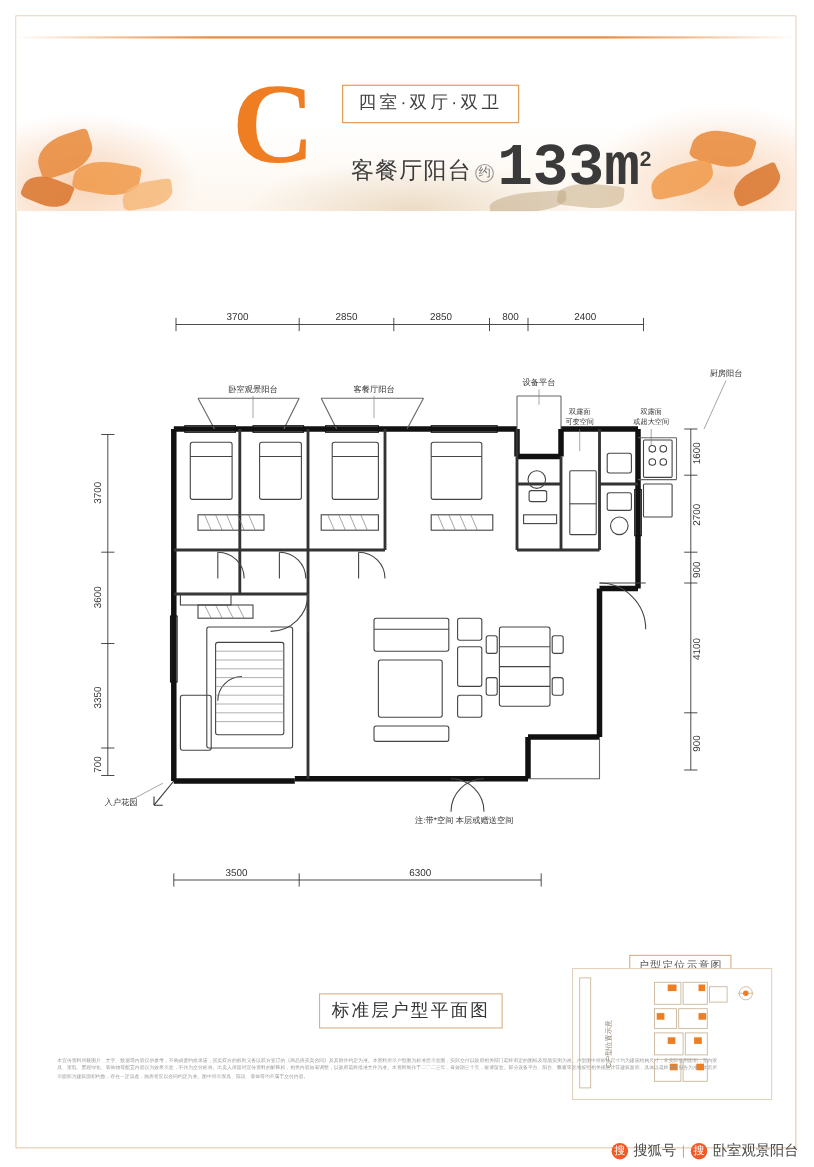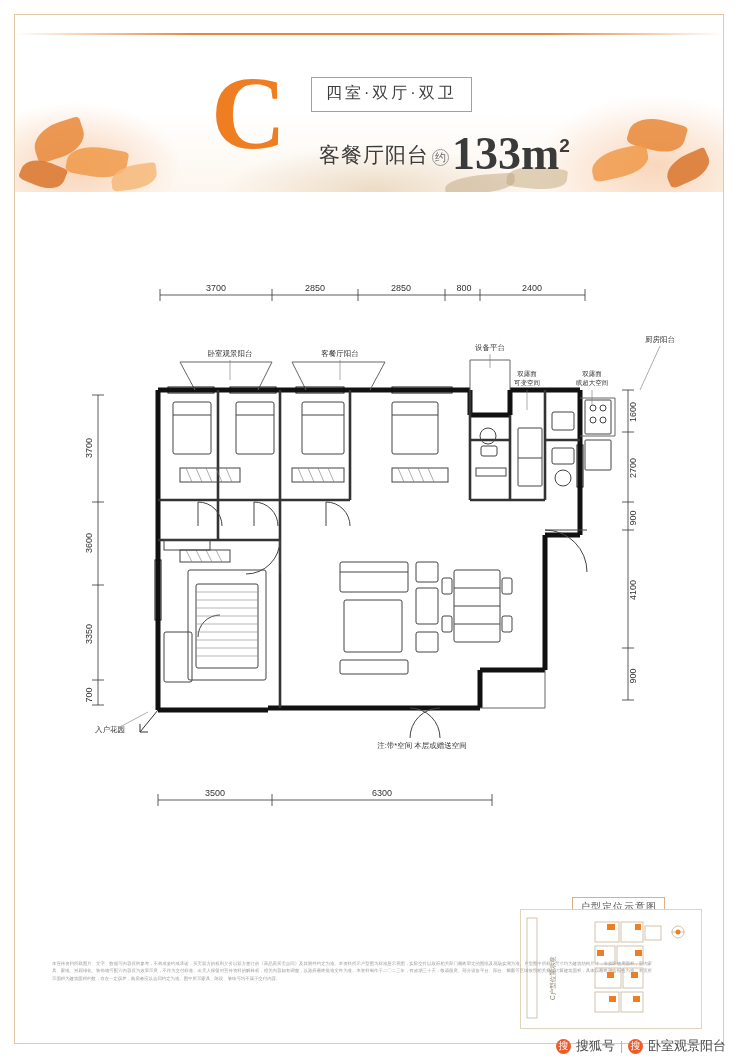--- a/index.html
+++ b/index.html
@@ -57,41 +57,41 @@
     position:absolute;left:304px;top:118px;
     display:flex;align-items:flex-end;color:#3c3c3c;
   }
   .areaLabel{font-size:21px;letter-spacing:1px;padding-bottom:6px;}
   .areaApprox{
     font-size:11px;border:1px solid #9a9a9a;border-radius:50%;
     width:15px;height:15px;line-height:15px;text-align:center;
     margin:0 3px 9px 3px;color:#6b6b6b;
   }
   .areaNum{
-    font-size:46px;font-weight:bold;line-height:42px;color:#3a3a3a;
-    font-family:Liberation Serif, serif;
+    font-size:54px;font-weight:bold;line-height:42px;color:#3a3a3a;
+    font-family:Liberation Mono, monospace;
   }
   .areaSup{font-size:19px;line-height:19px;vertical-align:super;padding-bottom:20px;font-weight:bold;}
 
   
   .plan{
     position:absolute;left:40px;top:230px;width:660px;height:600px;
   }
   .planSvgWrap{position:absolute;left:0;top:10px;width:660px;height:600px;}
 
   
   .caption{
     position:absolute;left:290px;top:903px;width:165px;height:30px;
     border:1px solid #d8b185;
     display:flex;align-items:center;justify-content:center;
     font-size:16px;color:#333;letter-spacing:2px;
   }
   
   .keyplan{
-    position:absolute;left:520px;top:897px;width:180px;height:135px;
+    position:absolute;left:520px;top:868px;width:180px;height:135px;
   }
   .keyTitle{
     position:absolute;left:52px;top:0;
     border:1px solid #d8b185;padding:2px 7px;
     font-size:10px;color:#555;background:#fff;letter-spacing:1px;
   }
   .keyBox{
     position:absolute;left:0;top:12px;width:180px;height:118px;
     border:1px solid #e3d3bd;
     background:#fff;
@@ -424,20 +424,21 @@
           <line x1="450" y1="114" x2="450" y2="128"></line>
           <line x1="487" y1="150" x2="487" y2="170"></line>
           <line x1="552" y1="150" x2="552" y2="165"></line>
           <line x1="620" y1="106" x2="600" y2="150"></line>
           <line x1="78" y1="488" x2="108" y2="472"></line>
         </g>
       </svg>
     </div>
   </div>
 
+  <div class="caption">标准层户型平面图</div>
 
   <div class="keyplan">
     <div class="keyTitle">户型定位示意图</div>
     <div class="keyBox">
       <svg width="178" height="116" viewBox="0 0 178 116">
         <g stroke="#c9b59a" fill="none" stroke-width=".8">
           <rect x="6" y="8" width="10" height="100"></rect>
           <rect x="74" y="12" width="24" height="20"></rect>
           <rect x="100" y="12" width="22" height="20"></rect>
           <rect x="124" y="16" width="16" height="14"></rect>

